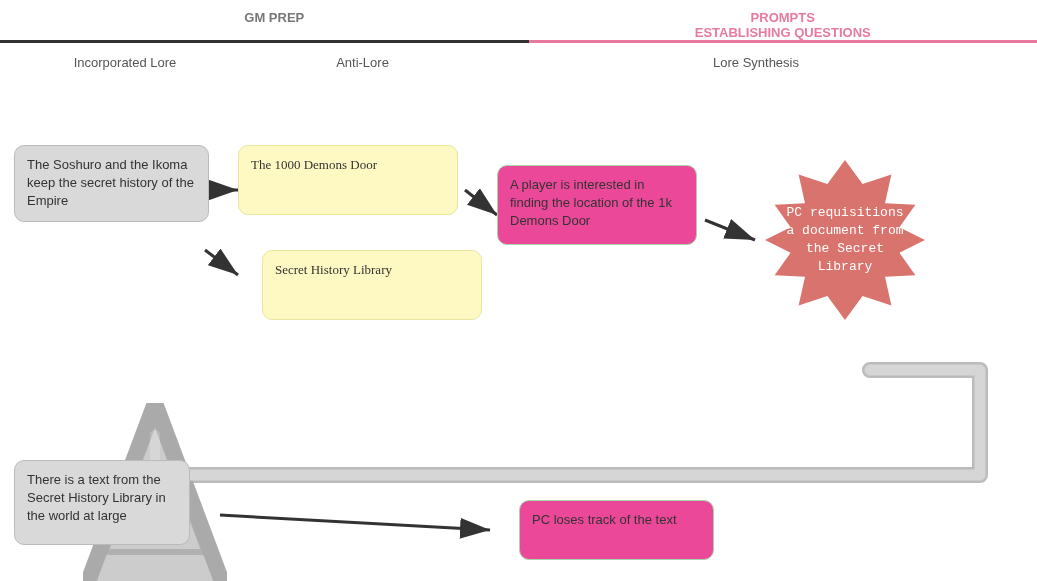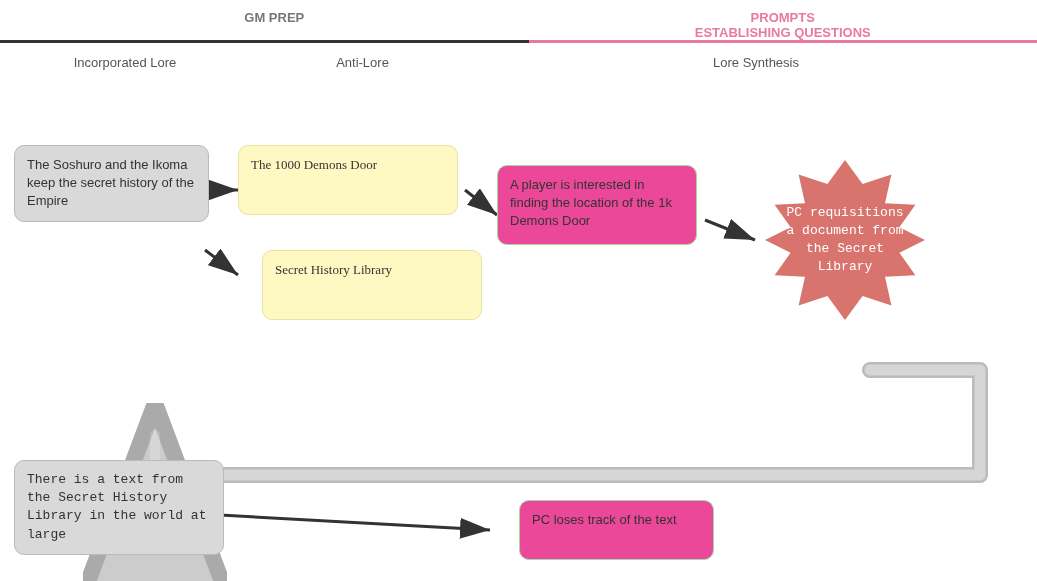--- a/index.html
+++ b/index.html
@@ -198,21 +198,21 @@
   <div class="node node-green" style="left:497px; top:80px; width:200px; min-height:80px;">
     <span>A player is interested in finding the location of the 1k Demons Door</span>
   </div>
 
   <div class="starburst" style="left:745px; top:55px;">
     <div class="starburst-inner">
       <span>PC requisitions a document from the Secret Library</span>
     </div>
   </div>
 
-  <div class="node node-gray" style="left:14px; top:375px; width:210px; min-height:85px;font-family:Liberation Mono, monospace;">
+  <div class="node node-gray" style="left:14px; top:375px; width:176px; min-height:85px;">
     <span>There is a text from the Secret History Library in the world at large</span>
   </div>
 
   <div class="node node-green" style="left:519px; top:415px; width:195px; min-height:60px;">
     <span>PC loses track of the text</span>
   </div>
 
 </div>
 
 </body></html>

